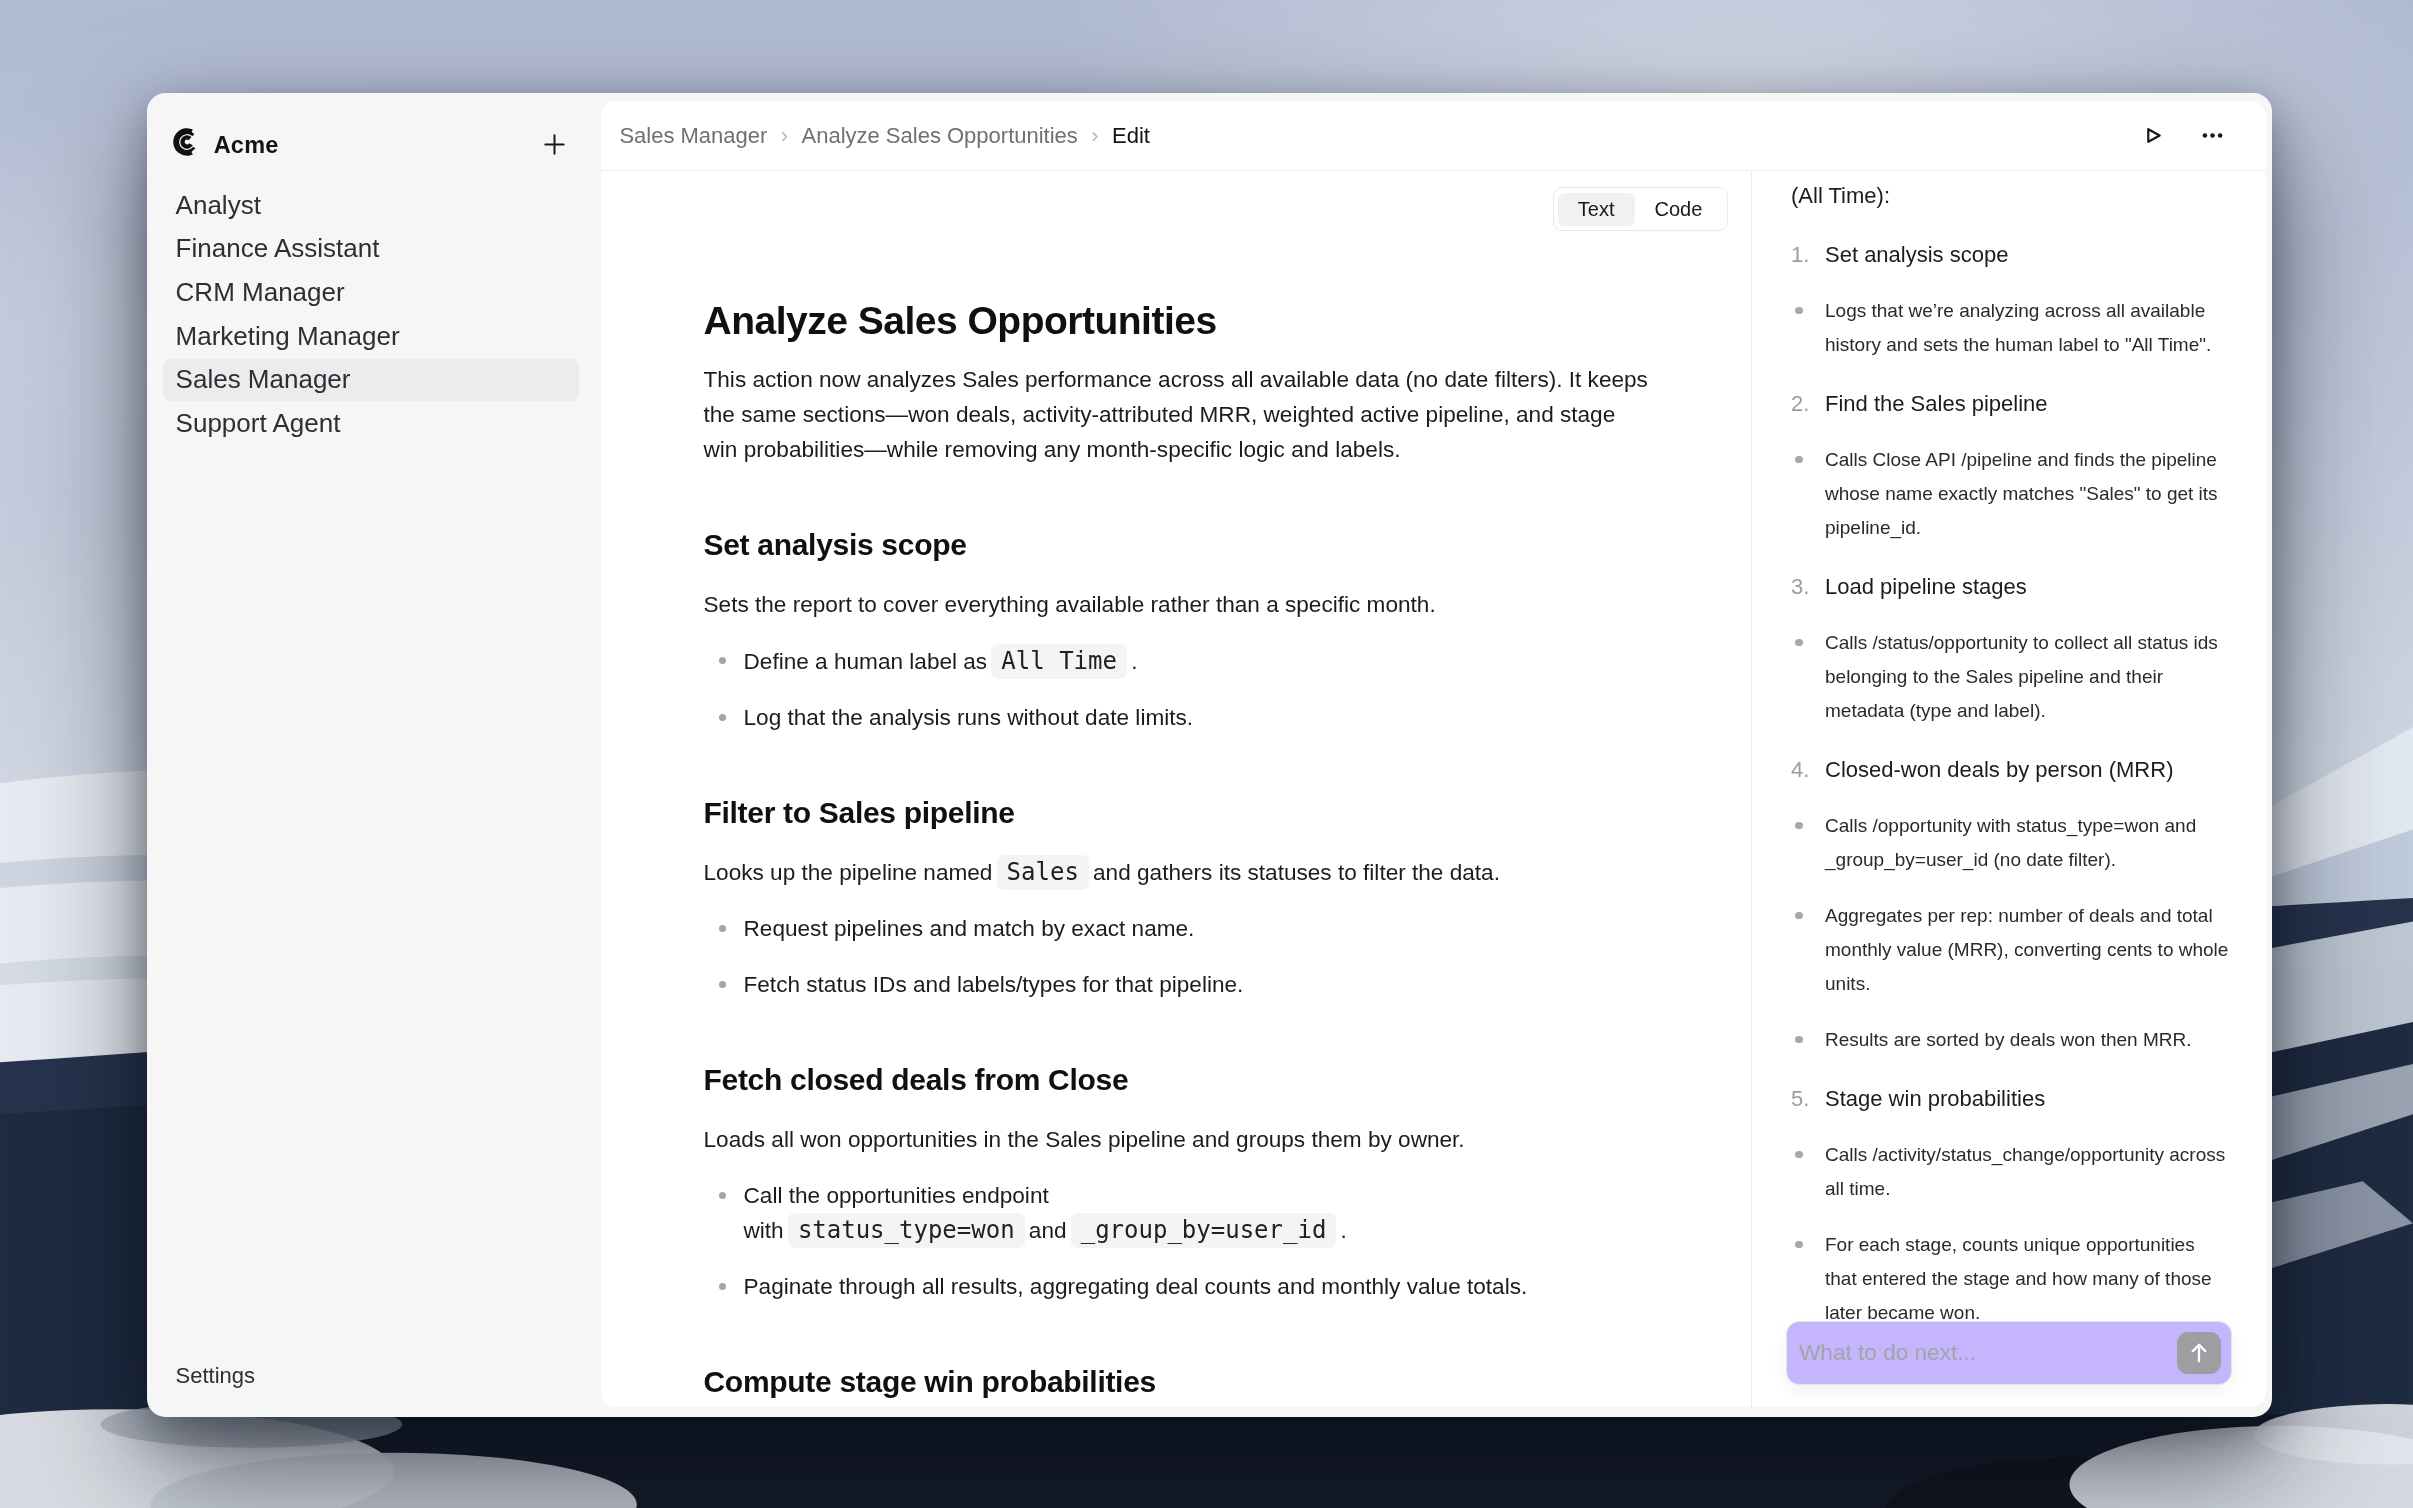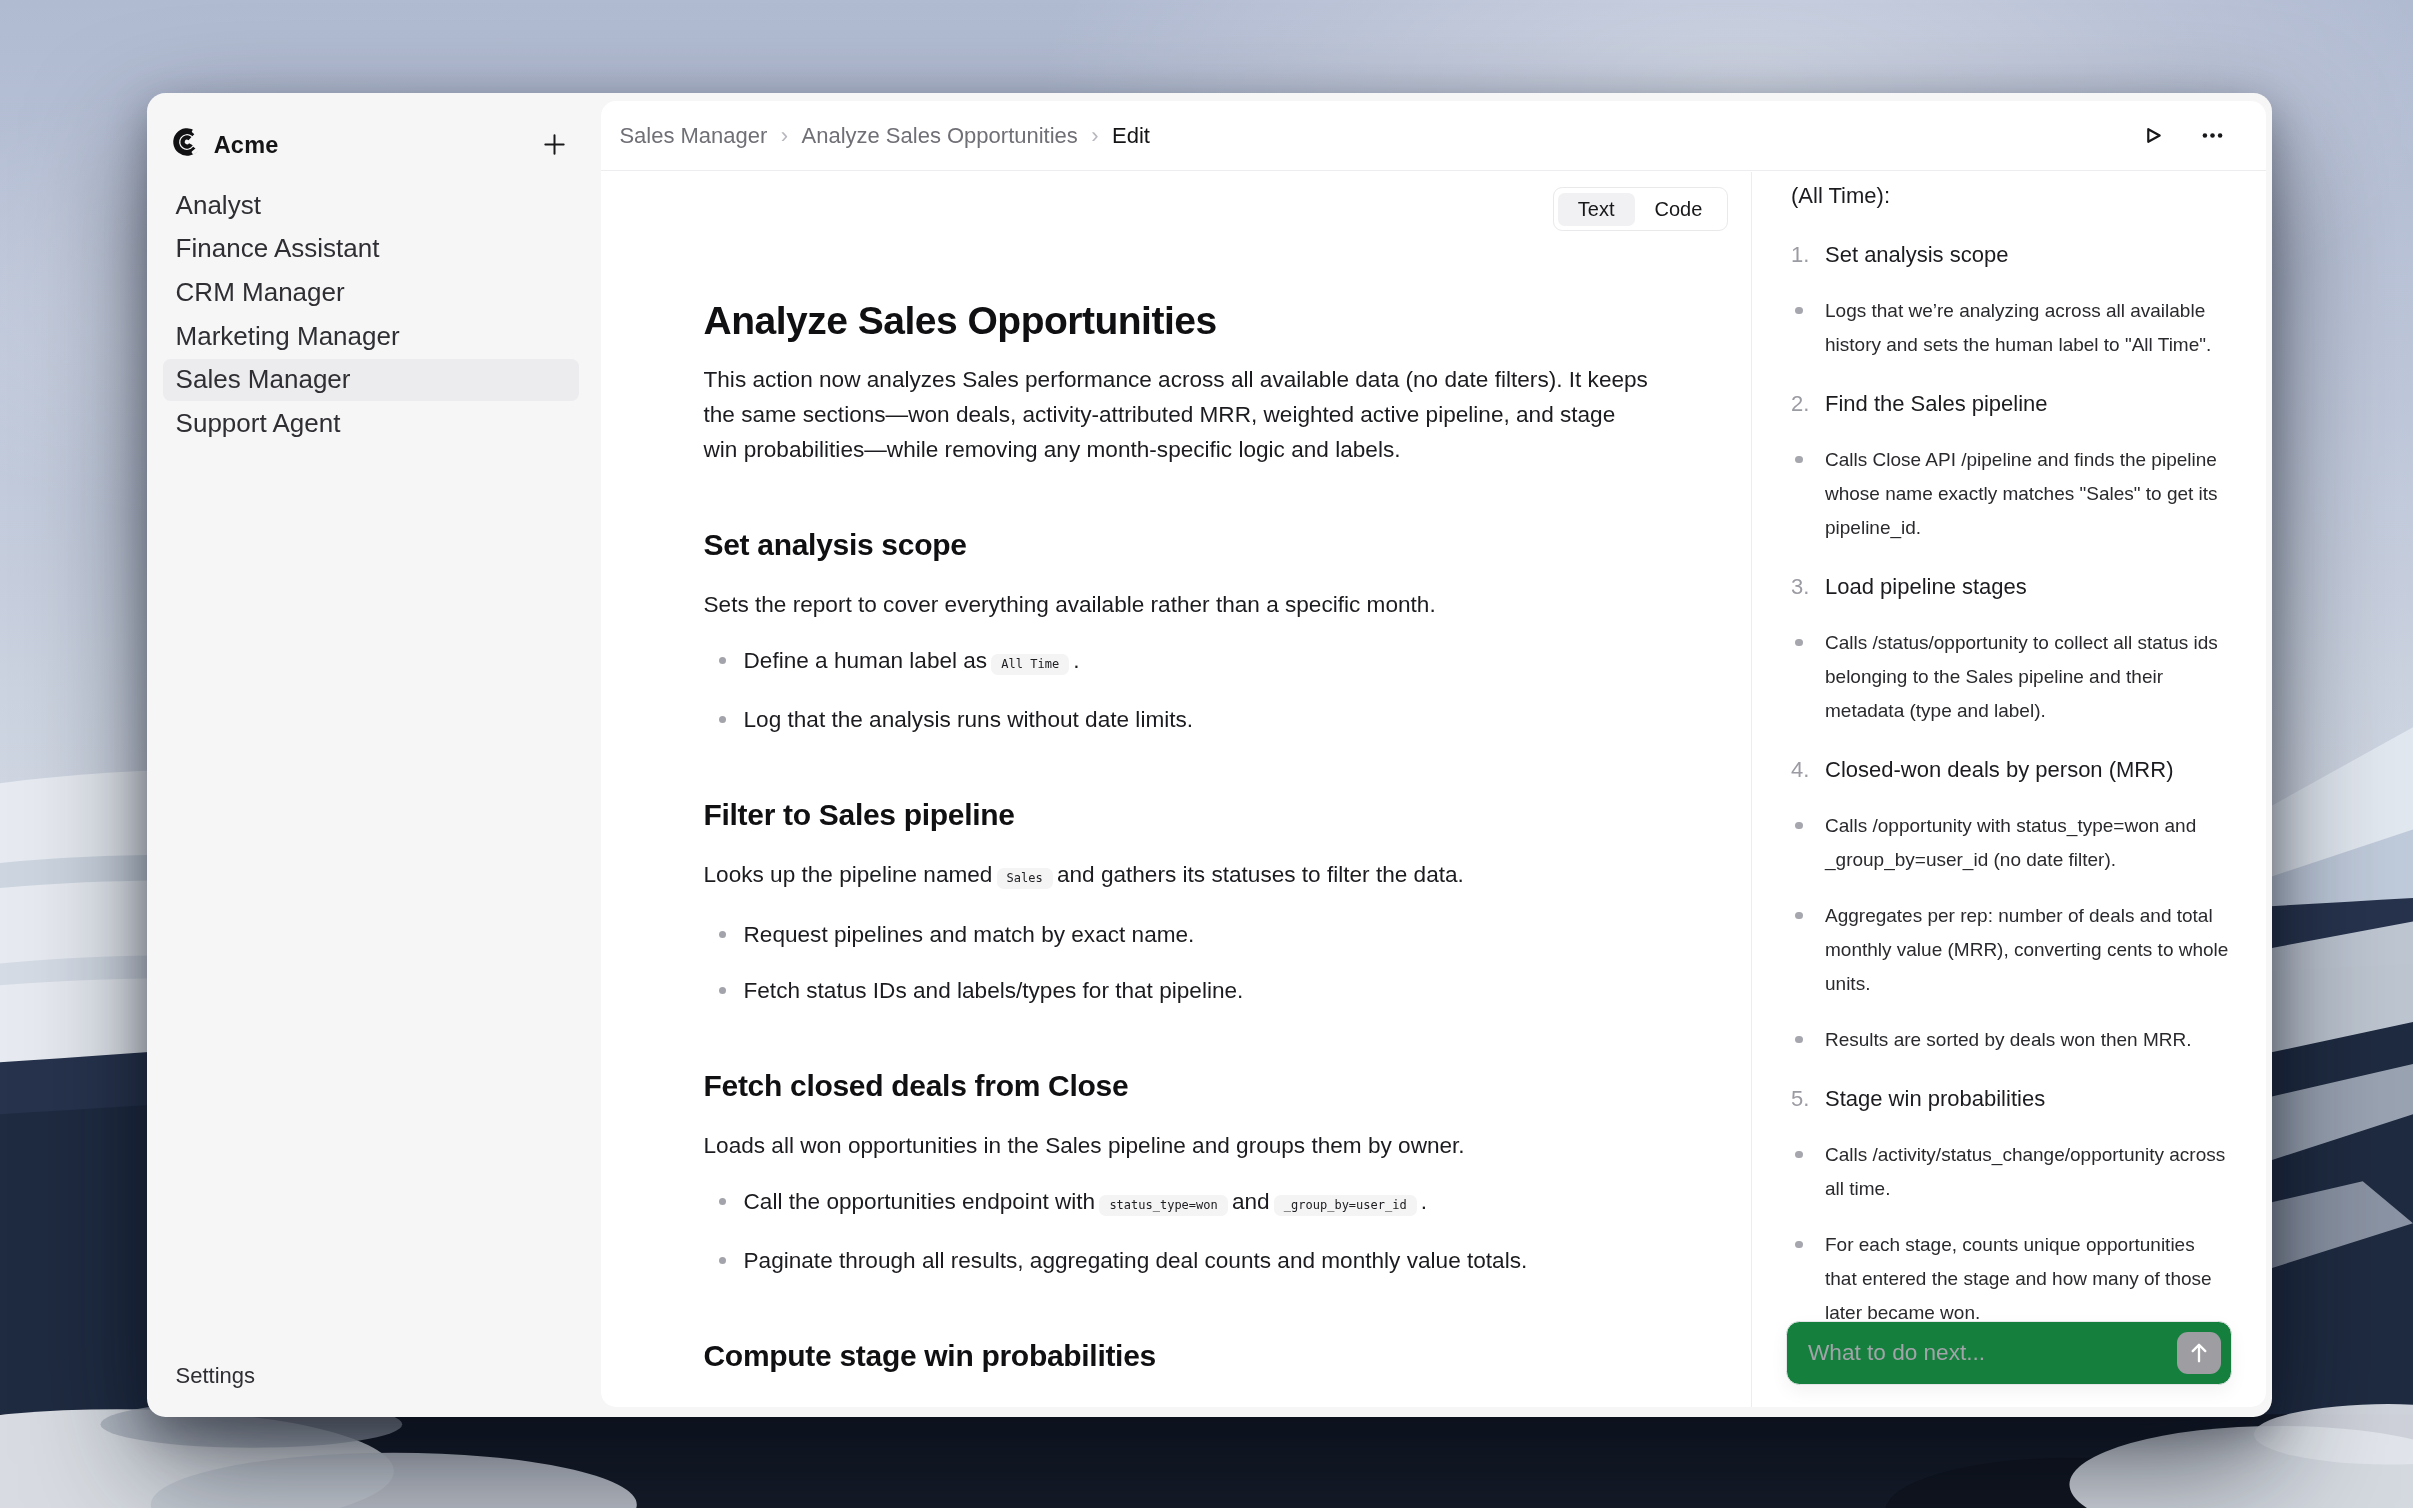--- a/index.html
+++ b/index.html
@@ -67,40 +67,40 @@
   .toggle-seg.active { background:#f1f1f3; }
   .doc-inner { width:945px; margin:0 auto; padding-top:126px; }
   .doc-inner h1 { font-size:39px; font-weight:700; color:#101013; letter-spacing:-0.5px; line-height:1.2; }
   .doc-intro { margin-top:17px; font-size:22.6px; line-height:35px; color:#1c1c20; }
   .doc-inner h2 { margin-top:59px; font-size:30px; font-weight:700; color:#101013; letter-spacing:-0.3px; line-height:1.25; }
   .sec-lead { margin-top:23.5px; font-size:22.6px; line-height:35px; color:#1c1c20; }
   .doc ul { margin-top:22px; list-style:none; }
   .doc li { position:relative; padding-left:40px; margin-bottom:22px; font-size:22.6px; line-height:34px; color:#1c1c20; }
   .doc li::before { content:""; position:absolute; left:15px; top:12.6px; width:7.5px; height:7.5px; border-radius:50%; background:#a3a3ab; }
   .chip {
-    font-family:"DejaVu Sans Mono","Liberation Mono",monospace; font-size:12px; color:#202024;
+    font-family:"DejaVu Sans Mono","Liberation Mono",monospace; font-size:24px; color:#202024;
     background:#f4f4f5; border-radius:6.7px; padding:3.4px 10px 4.2px; margin:0 4.2px;
     white-space:nowrap;
   }
 
   
   .panel { flex:1; position:relative; padding:6.7px 35px 0 39px; color:#202024; overflow:hidden; }
   .panel-intro { font-size:22px; line-height:34px; color:#1c1c20; }
   .step { margin-top:25px; display:flex; font-size:22px; line-height:34px; }
   .step .num { width:34px; flex:none; color:#9b9ba3; }
   .step .stitle { color:#1c1c20; }
   .sub { margin-top:22px; display:flex; font-size:19px; line-height:34px; }
   .sub .dot { width:34px; flex:none; position:relative; }
   .sub .dot::before { content:""; position:absolute; left:4.2px; top:12.6px; width:7.5px; height:7.5px; border-radius:50%; background:#a6a6ae; }
   .sub .stext { flex:1; color:#2a2a2e; }
 
   .composer {
     position:absolute; left:34px; right:34px; bottom:22px; height:64px;
-    background:#15803d; border:1.3px solid #e5e5e8; border-radius:13.4px;
-    display:flex; align-items:center; padding:0 10px 0 21px;
+    background:#c4b5fd; border:1.3px solid #e5e5e8; border-radius:13.4px;
+    display:flex; align-items:center; padding:0 10px 0 12px;
     box-shadow:0 6.7px 18.4px rgba(20,24,40,.05);
   }
   .composer input {
     flex:1; border:none; outline:none; font-size:22.6px; color:#1c1c20;
     font-family:"Liberation Sans","DejaVu Sans",sans-serif; background:transparent;
   }
   .composer input::placeholder { color:#a3a3aa; }
   .send-btn {
     width:44px; height:42px; flex:none; border-radius:11px; background:#9d9da2;
     display:flex; align-items:center; justify-content:center; cursor:pointer;

